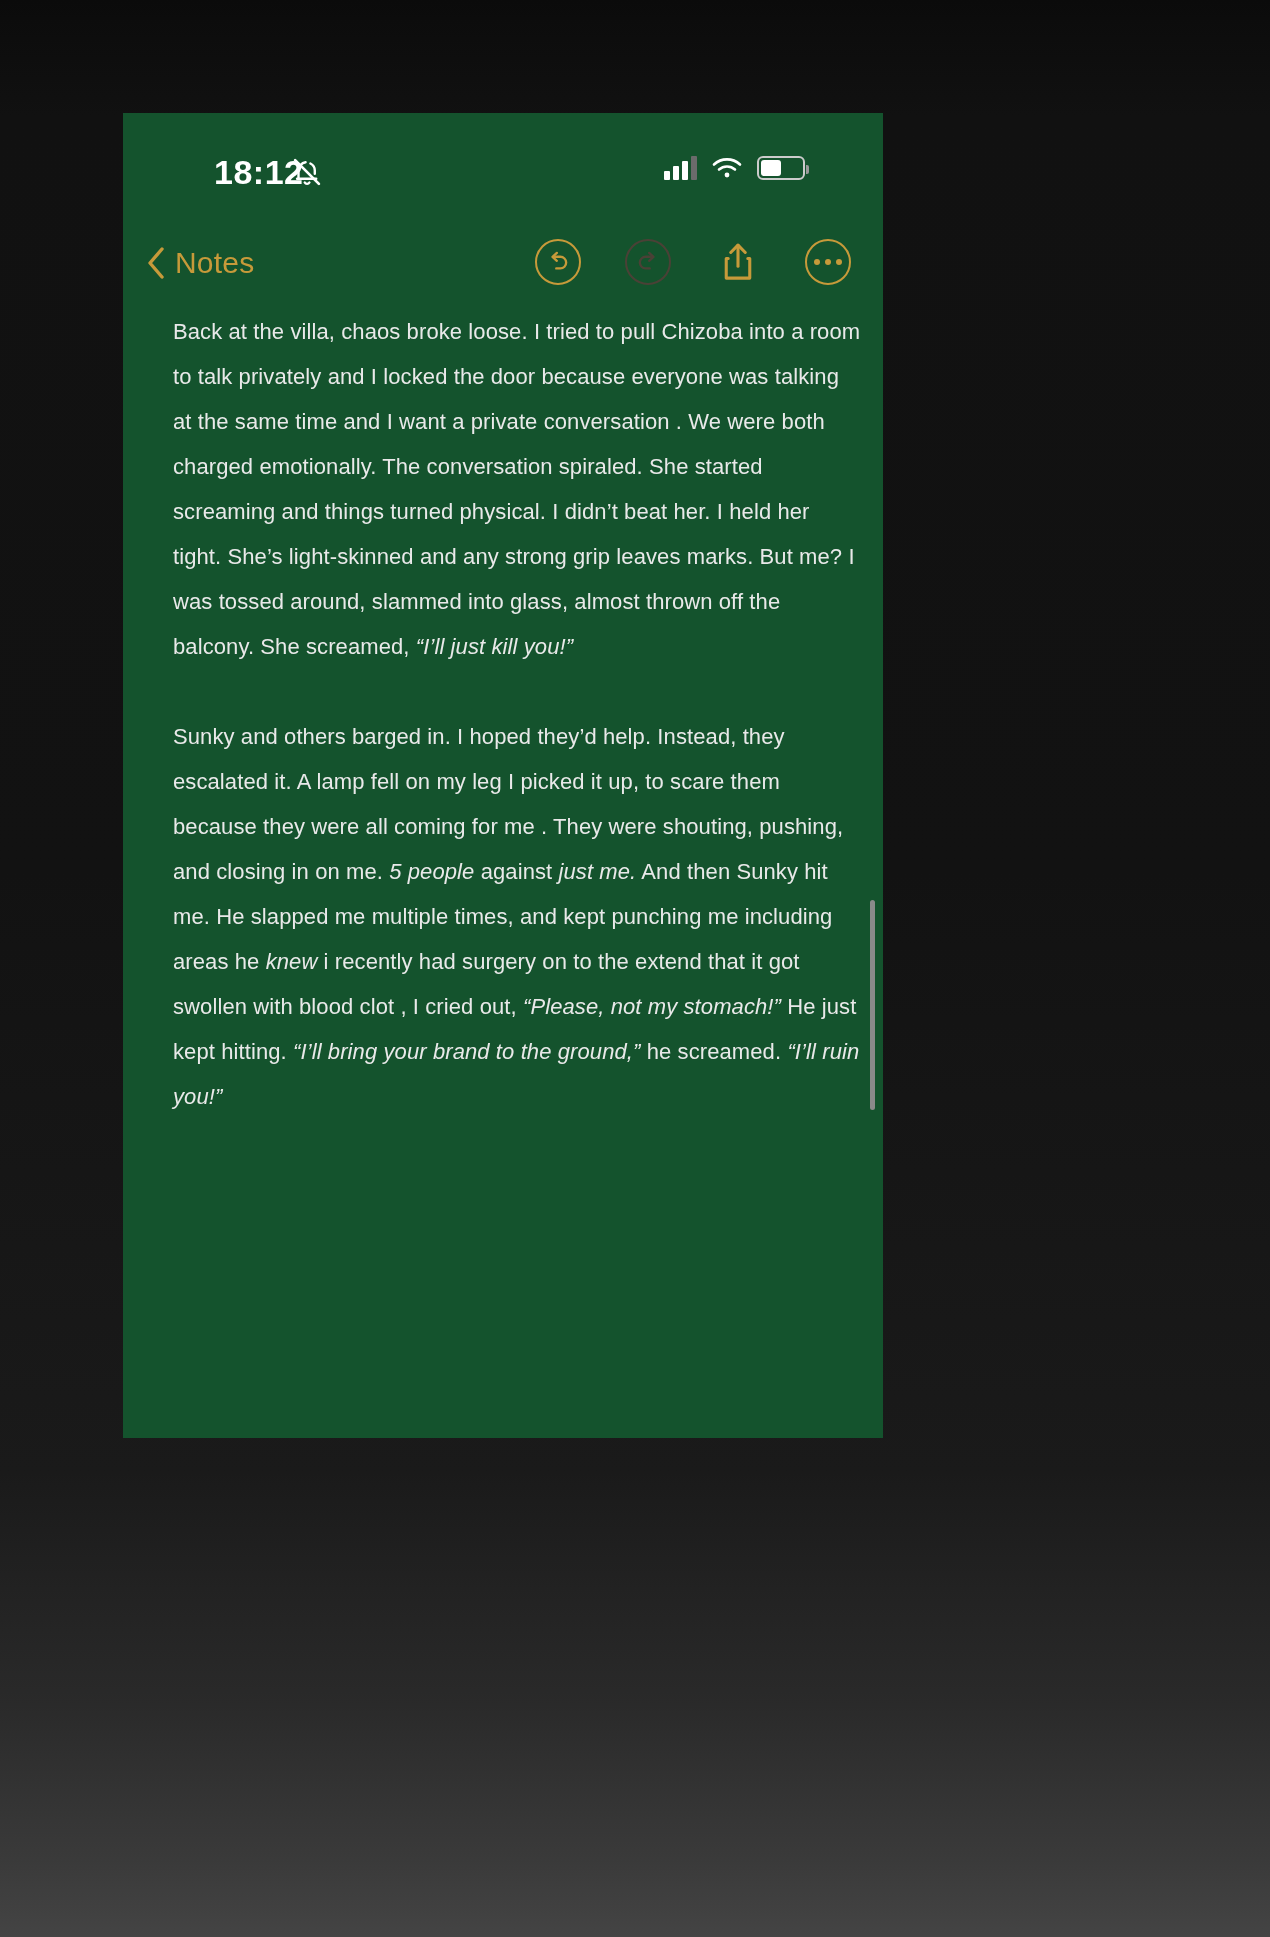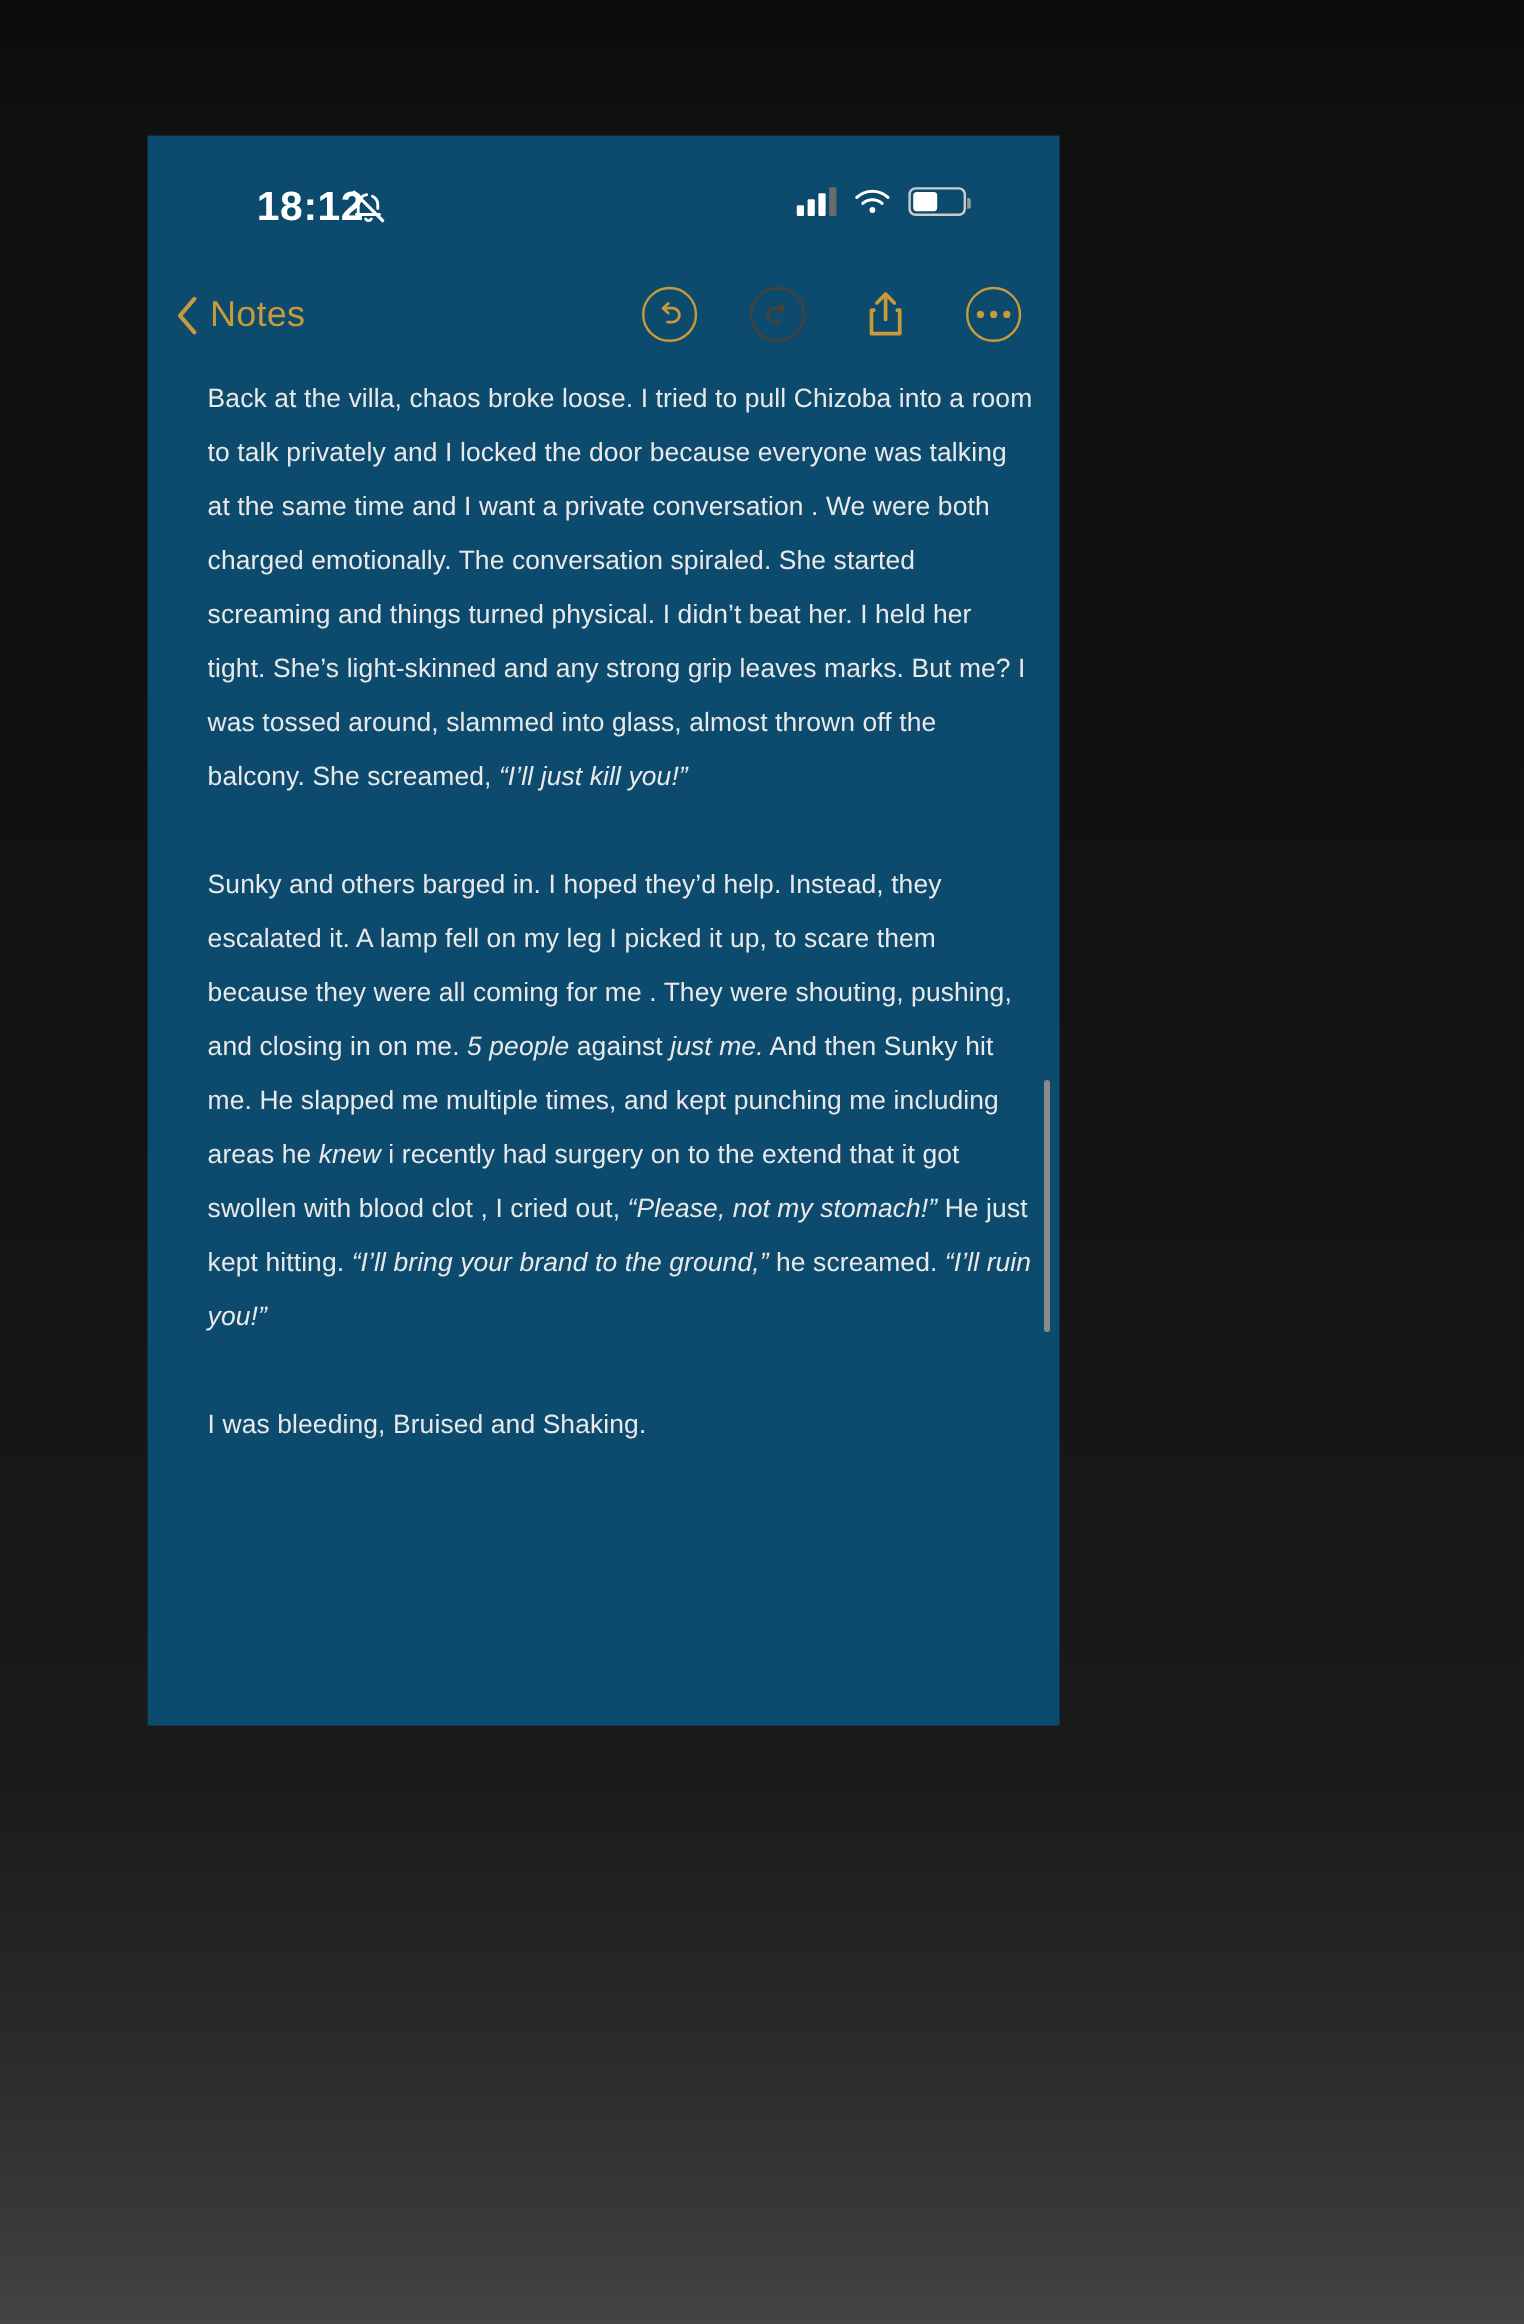--- a/index.html
+++ b/index.html
@@ -16,21 +16,21 @@
     background: linear-gradient(180deg, #0b0b0b 0%, #111111 6%, #121212 45%, #1a1a1a 76%, #2a2a2a 88%, #3a3a3a 96%, #444444 100%);
   }
 
   
   #phone {
     position: absolute;
     left: 123px;
     top: 113px;
     width: 760px;
     height: 1325px;
-    background: #0c4a6e;
+    background: #14532d;
     overflow: hidden;
   }
 
   
   .statusbar {
     position: absolute;
     left: 0; top: 0;
     width: 100%;
     height: 120px;
   }
@@ -260,17 +260,16 @@
             <span></span>
             <span></span>
         </div>
       </div>
     </div>
   </div>
 
   <div class="note-body" id="note-body">
       <p><span>Back at the villa, chaos broke loose. I tried to pull Chizoba into a room to talk privately and I locked the door because everyone was talking at the same time and I want a private conversation . We were both charged emotionally. The conversation spiraled. She started screaming and things turned physical. I didn’t beat her. I held her tight. She’s light-skinned and  any strong grip leaves marks. But me? I was tossed around, slammed into glass, almost thrown off the balcony. She screamed, </span><em>“I’ll just kill you!”</em></p>
       <p><span>Sunky and others barged in. I hoped they’d help. Instead, they escalated it. A lamp fell on my leg I picked it up,  to scare them because they were all coming for me . They were shouting, pushing, and closing in on me. </span><em>5  people</em><span> against </span><em>just me.</em><span> And then Sunky hit me. He slapped me multiple times, and kept punching me  including areas he </span><em>knew</em><span> i recently had surgery on to the extend that it got swollen with blood clot , I cried out, </span><em>“Please, not my stomach!”</em><span> He just kept hitting. </span><em>“I’ll bring your brand to the ground,”</em><span> he screamed. </span><em>“I’ll ruin you!”</em></p>
-      <p><span>I was bleeding, Bruised and Shaking.</span></p>
     </div>
 
   <div class="scroll-ind"></div>
 </div>
 
 </body></html>

